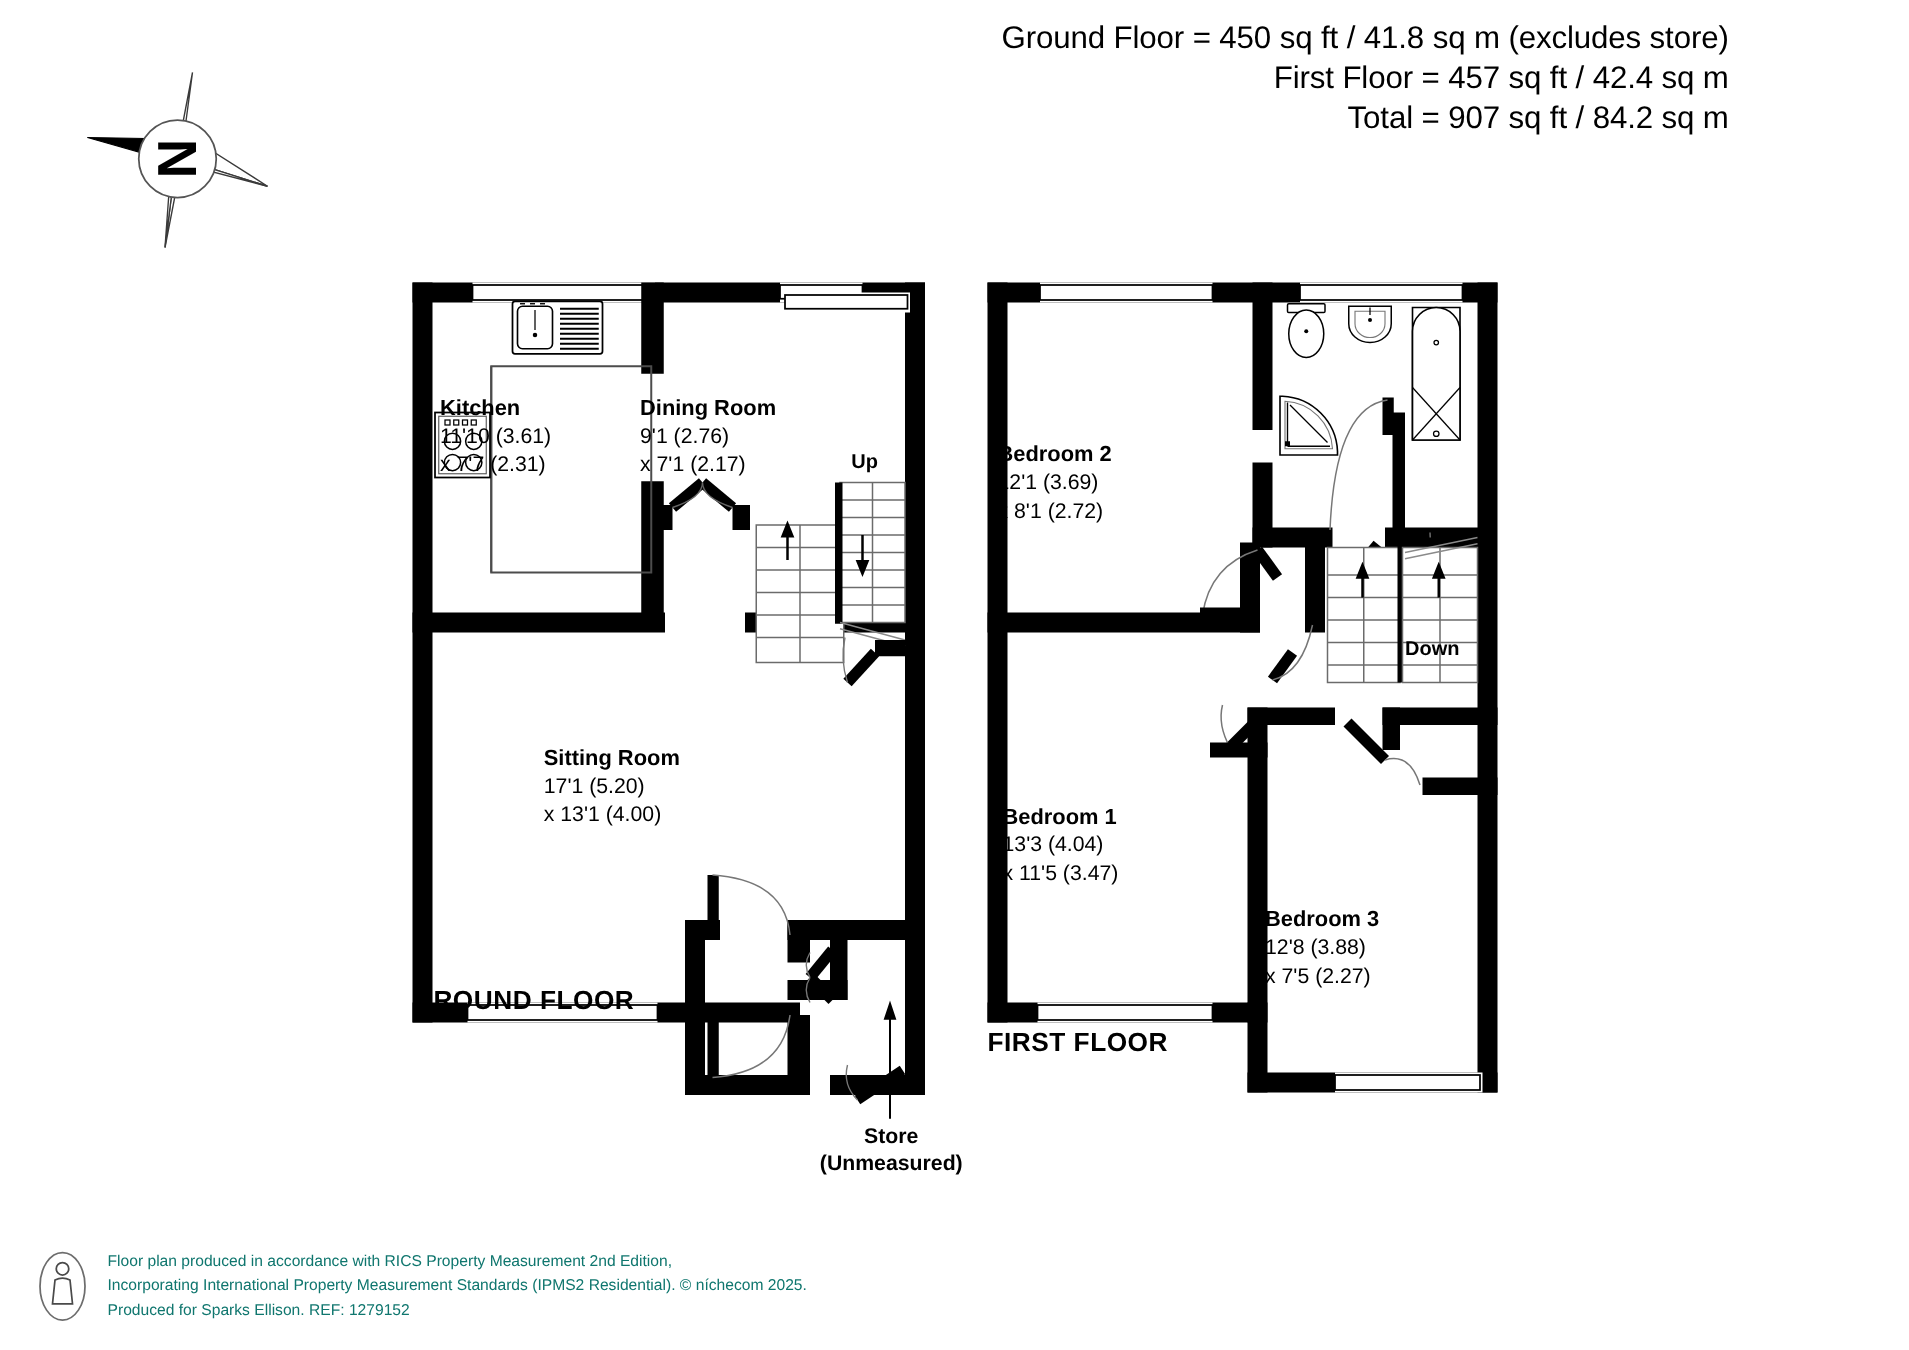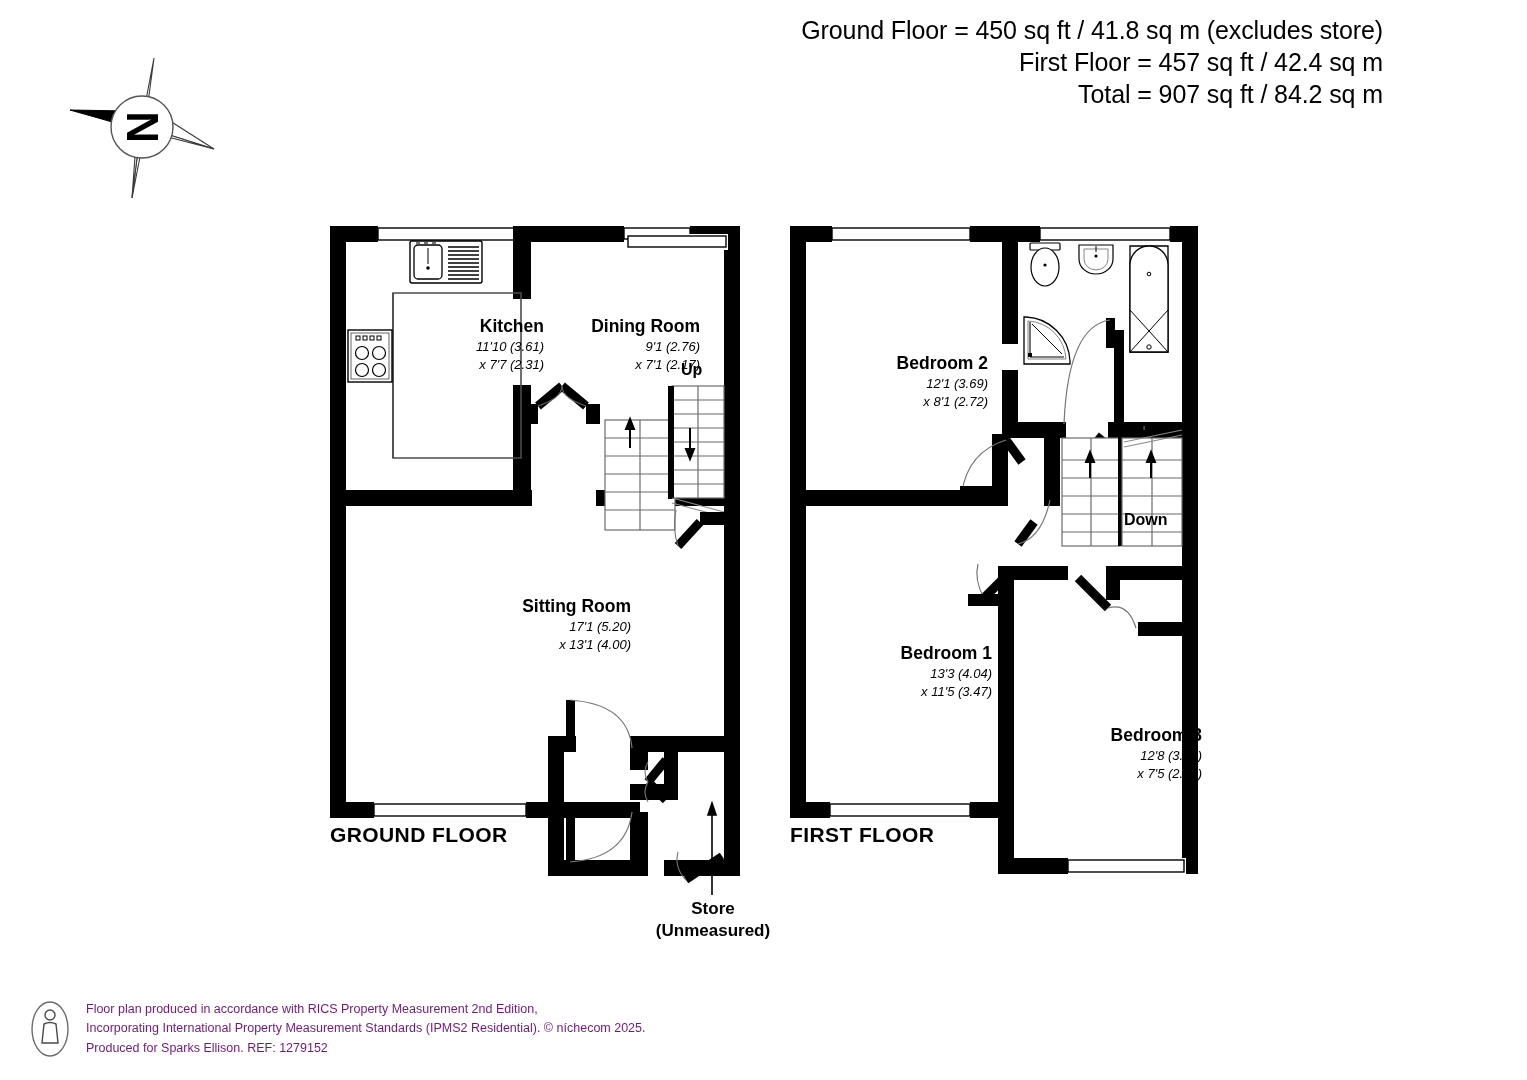--- a/index.html
+++ b/index.html
@@ -20,43 +20,43 @@
   #area-summary .small{font-size:15px;margin-top:9px;white-space:nowrap;}
 
   
   #compass{position:absolute;left:66px;top:52px;width:150px;height:150px;}
 
   
   .floor-title{
     position:absolute;font-size:21px;font-weight:bold;letter-spacing:0.4px;
     white-space:nowrap;
   }
-  #ground-floor-title{left:330px;top:823px;}
+  #ground-floor-title{left:330px;top:789px;}
   #first-floor-title{left:790px;top:823px;}
 
   
   .room-label{
-    position:absolute;text-align:right;white-space:nowrap;
+    position:absolute;text-align:left;white-space:nowrap;
     line-height:1.33;
   }
   .room-label .rname{font-size:17.5px;font-weight:bold;}
-  .room-label .rdim{font-size:13px;font-style:italic;}
+  .room-label .rdim{font-size:17px;}
 
   .mini-label{
     position:absolute;font-size:16px;font-weight:bold;white-space:nowrap;
   }
   .store-label{
     position:absolute;text-align:center;white-space:nowrap;
     font-size:17px;font-weight:bold;line-height:1.3;
   }
 
   
   #footer{position:absolute;left:30px;top:1000px;display:flex;align-items:flex-start;}
   #footer .ftext{
-    margin-left:16px;font-size:12.5px;line-height:1.55;color:#701a75;
+    margin-left:16px;font-size:12.5px;line-height:1.55;color:#0f766e;
     white-space:nowrap;
   }
   .svg-layer{position:absolute;left:0;top:0;}
 </style>
 </head>
 <body>
 
 <div class="plan-root">
 
   <div id="area-summary">

